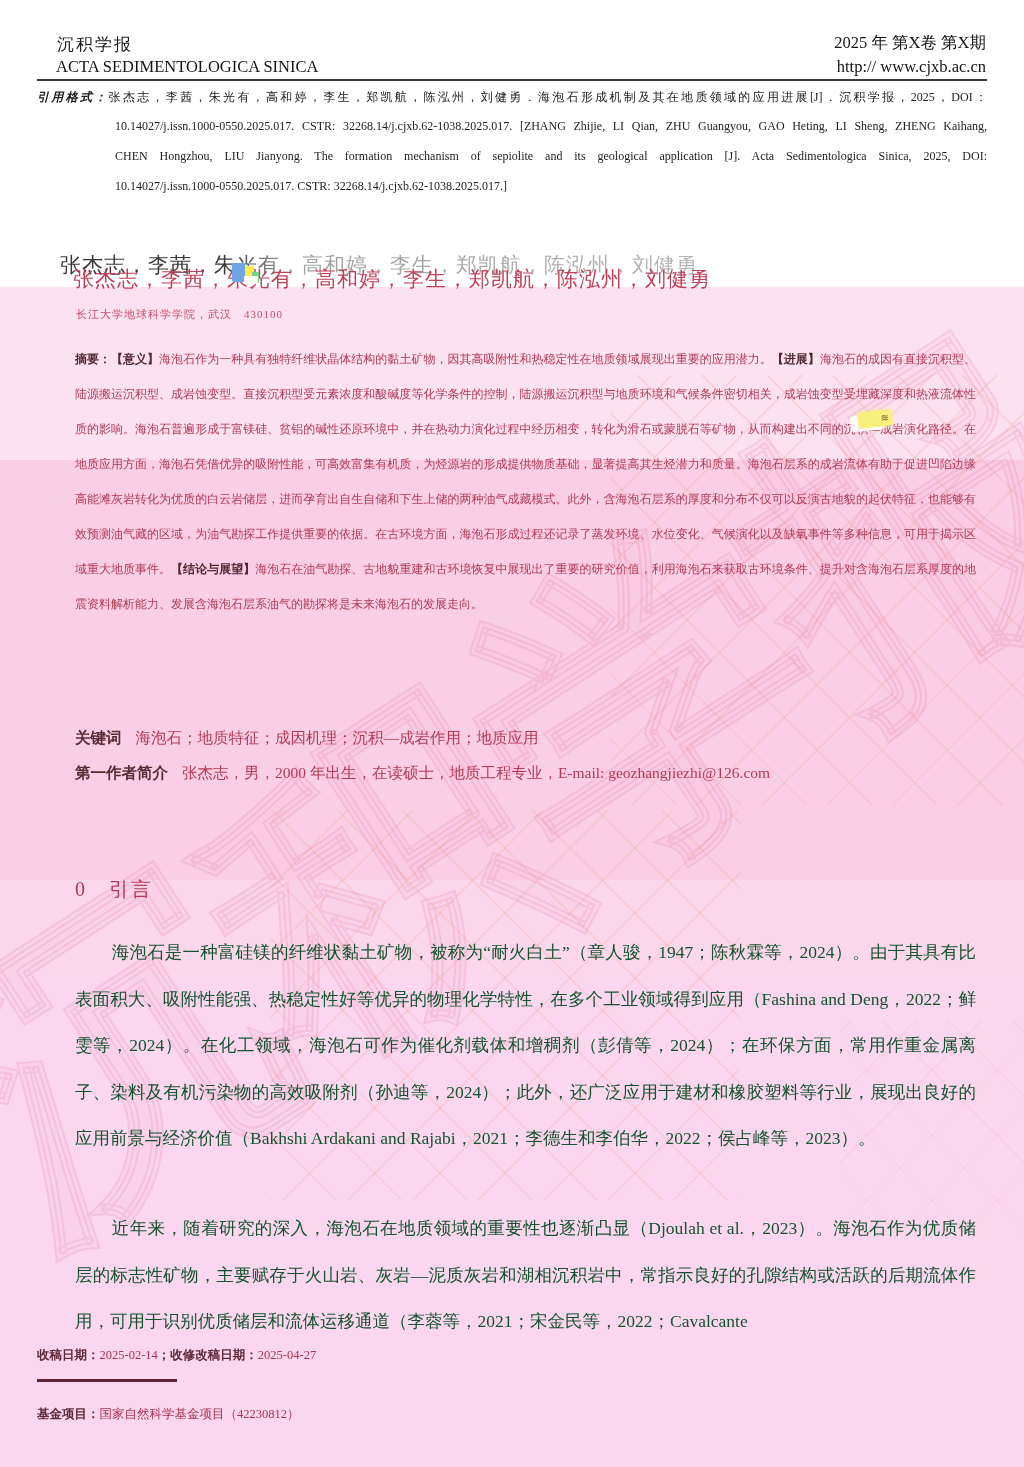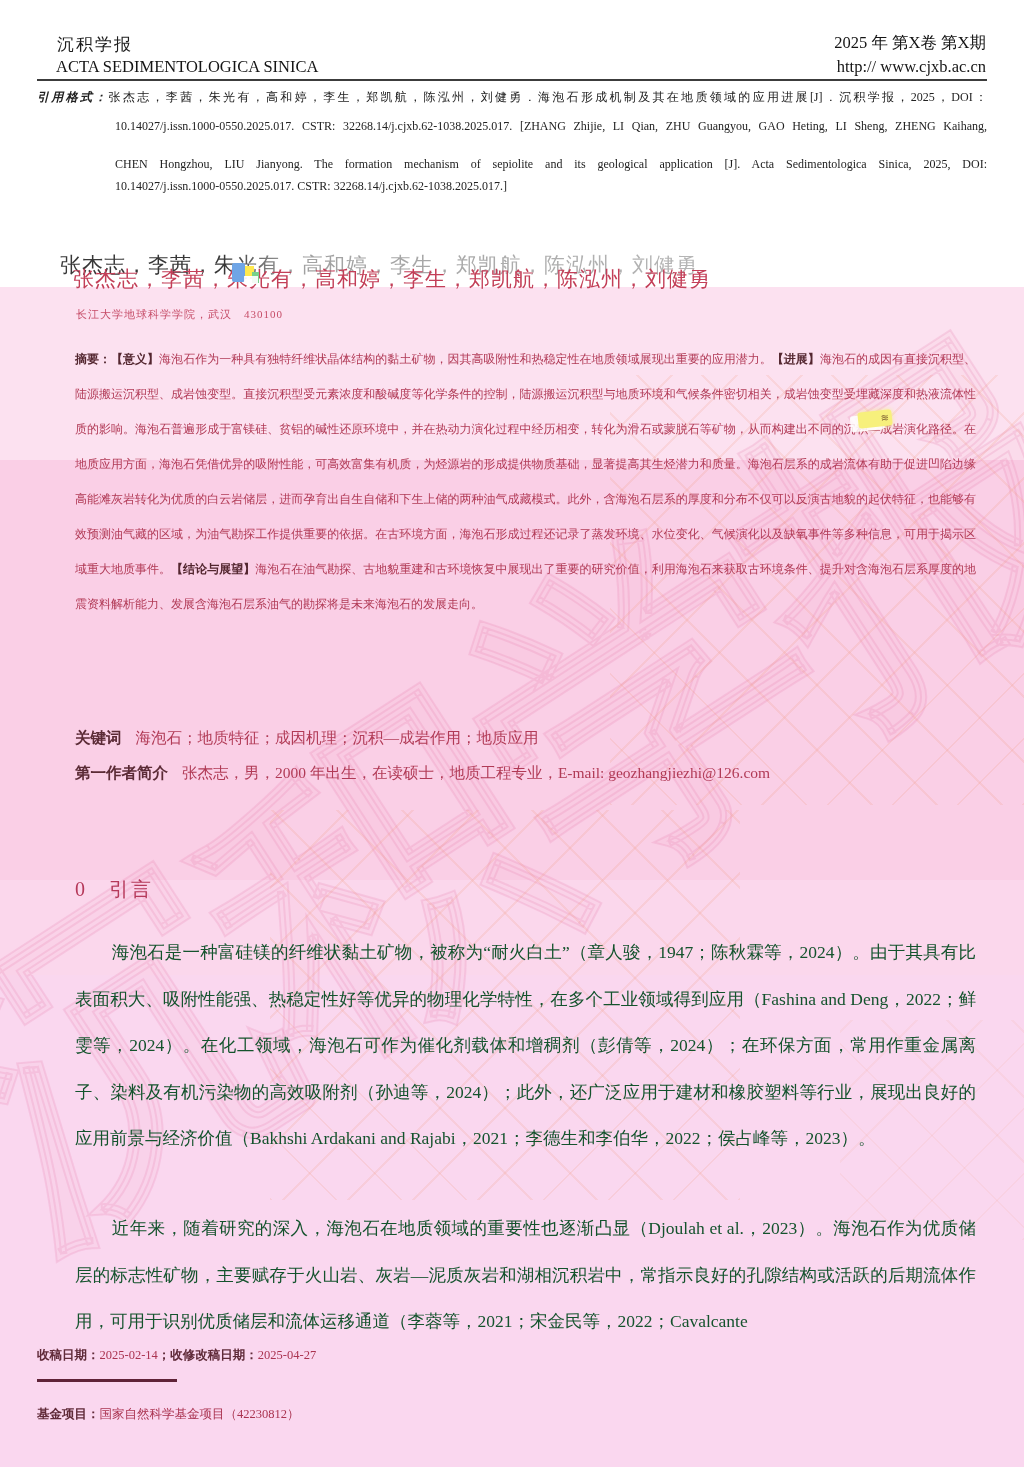--- a/index.html
+++ b/index.html
@@ -33,21 +33,21 @@
   .j-en{left:56px;top:57px;font-size:16.5px;color:#141414;}
   .issue{right:38px;top:32px;font-size:16.5px;color:#141414;text-align:right;}
   .url{right:38px;top:57px;font-size:16.5px;color:#141414;text-align:right;}
   .hrule{left:37px;top:79px;width:950px;height:2px;background:#3c3c3c;}
 
   
   .cit{font-size:12px;color:#222;z-index:2;}
   .cit b{font-weight:bold;font-style:italic;}
   .cl1{left:37px;top:89px;width:950px;text-align:justify;text-align-last:justify;}
   .cl{left:115px;width:872px;text-align:justify;text-align-last:justify;}
-  .cl2{top:119px;} .cl3{top:149px;margin-top:8px;}
+  .cl2{top:119px;} .cl3{top:149px;}
   .cl4{left:115px;top:179px;width:872px;}
 
   
   .title{left:59px;top:204px;font-family:"Liberation Sans","DejaVu Sans",sans-serif;
          font-weight:bold;font-size:31px;letter-spacing:4px;color:#141414;z-index:2;}
   .authors-black{left:60px;top:251px;font-size:21px;letter-spacing:1px;color:#2d2d2d;z-index:2;white-space:nowrap;
      -webkit-mask-image:linear-gradient(to right,rgba(0,0,0,.95) 0 26%,rgba(0,0,0,.45) 36%,rgba(0,0,0,.35) 100%);
      mask-image:linear-gradient(to right,rgba(0,0,0,.95) 0 26%,rgba(0,0,0,.45) 36%,rgba(0,0,0,.35) 100%);}
   .authors-red{left:73px;top:265px;font-size:21px;letter-spacing:1px;color:#c33f58;z-index:2;white-space:nowrap;}
   .affil{left:76px;top:307px;font-size:11px;letter-spacing:1px;color:#c64d68;z-index:2;}

